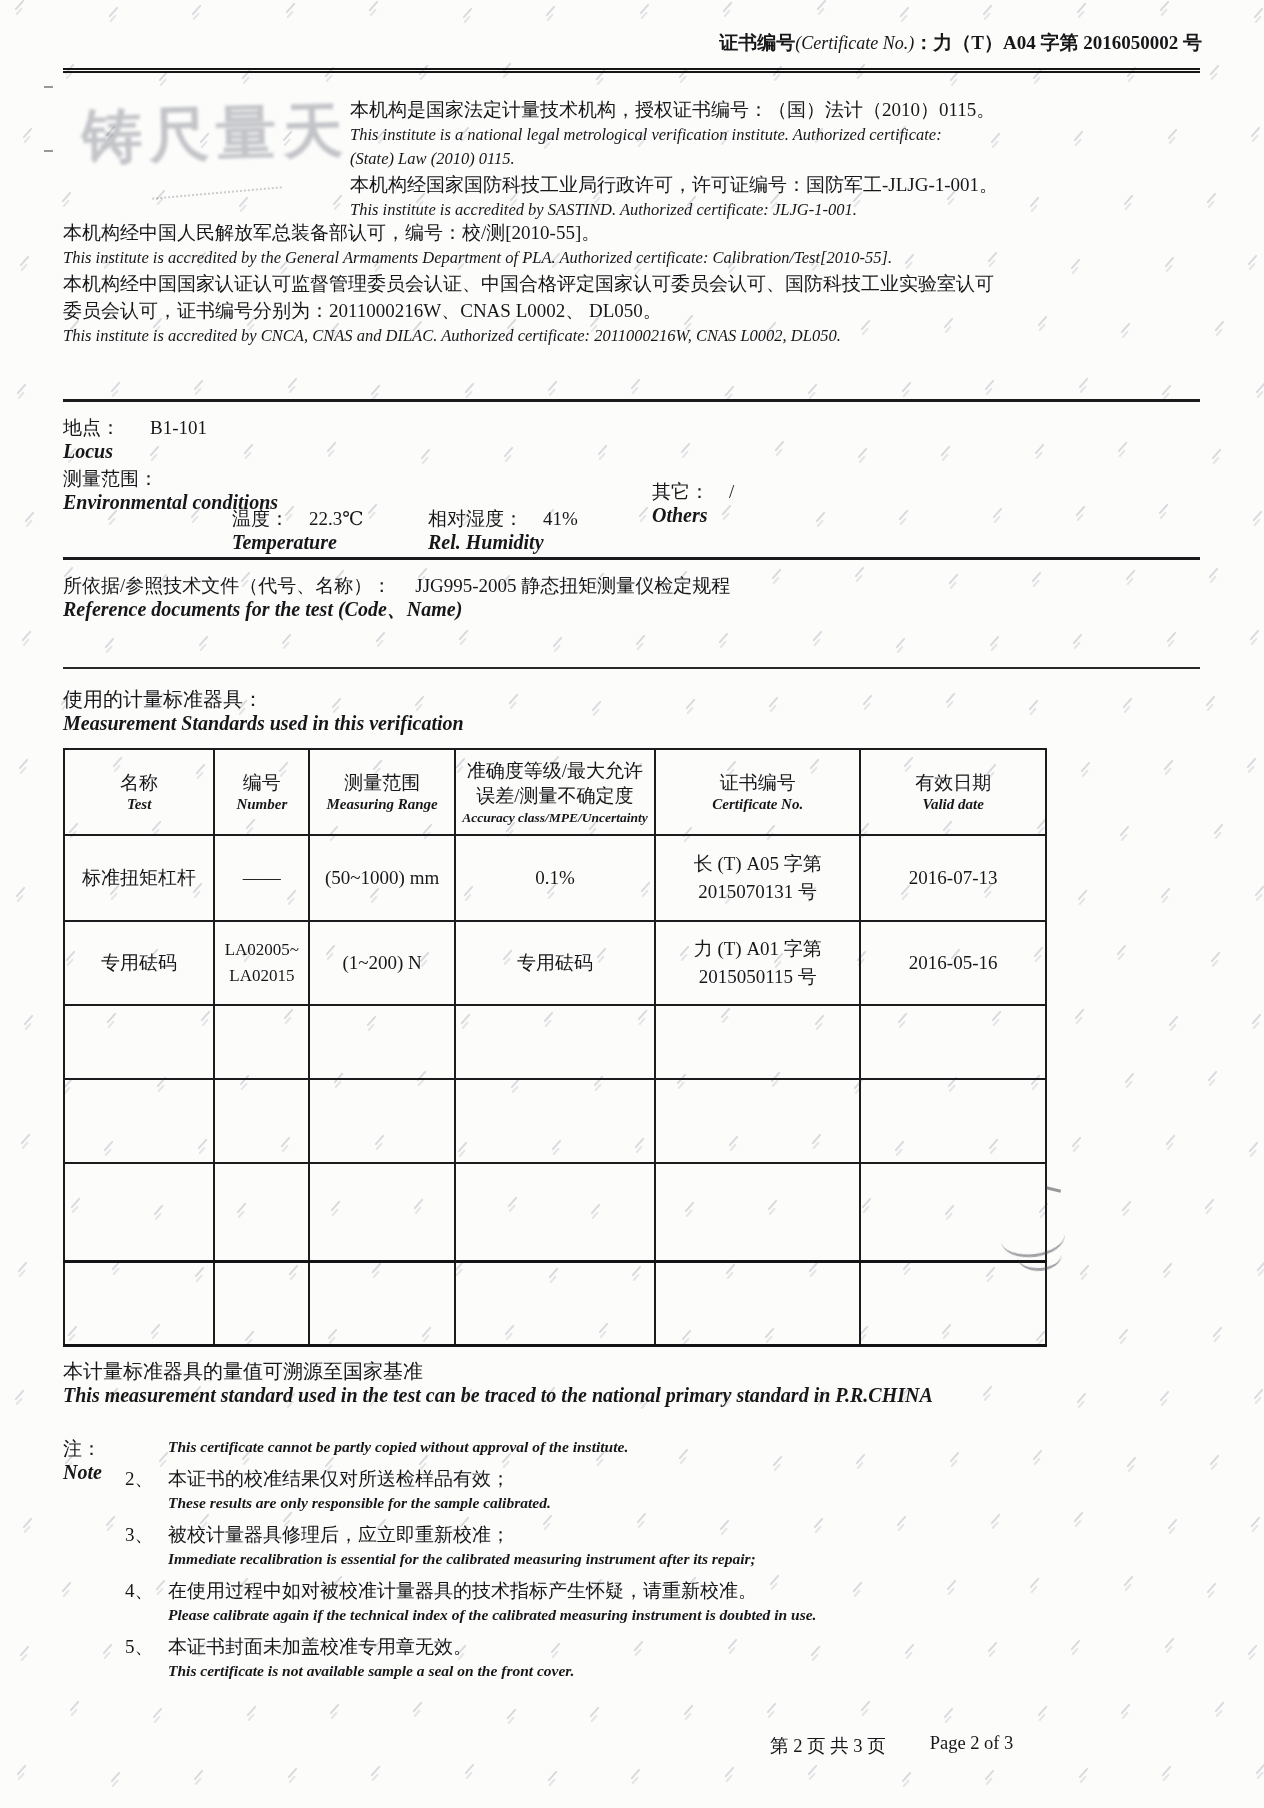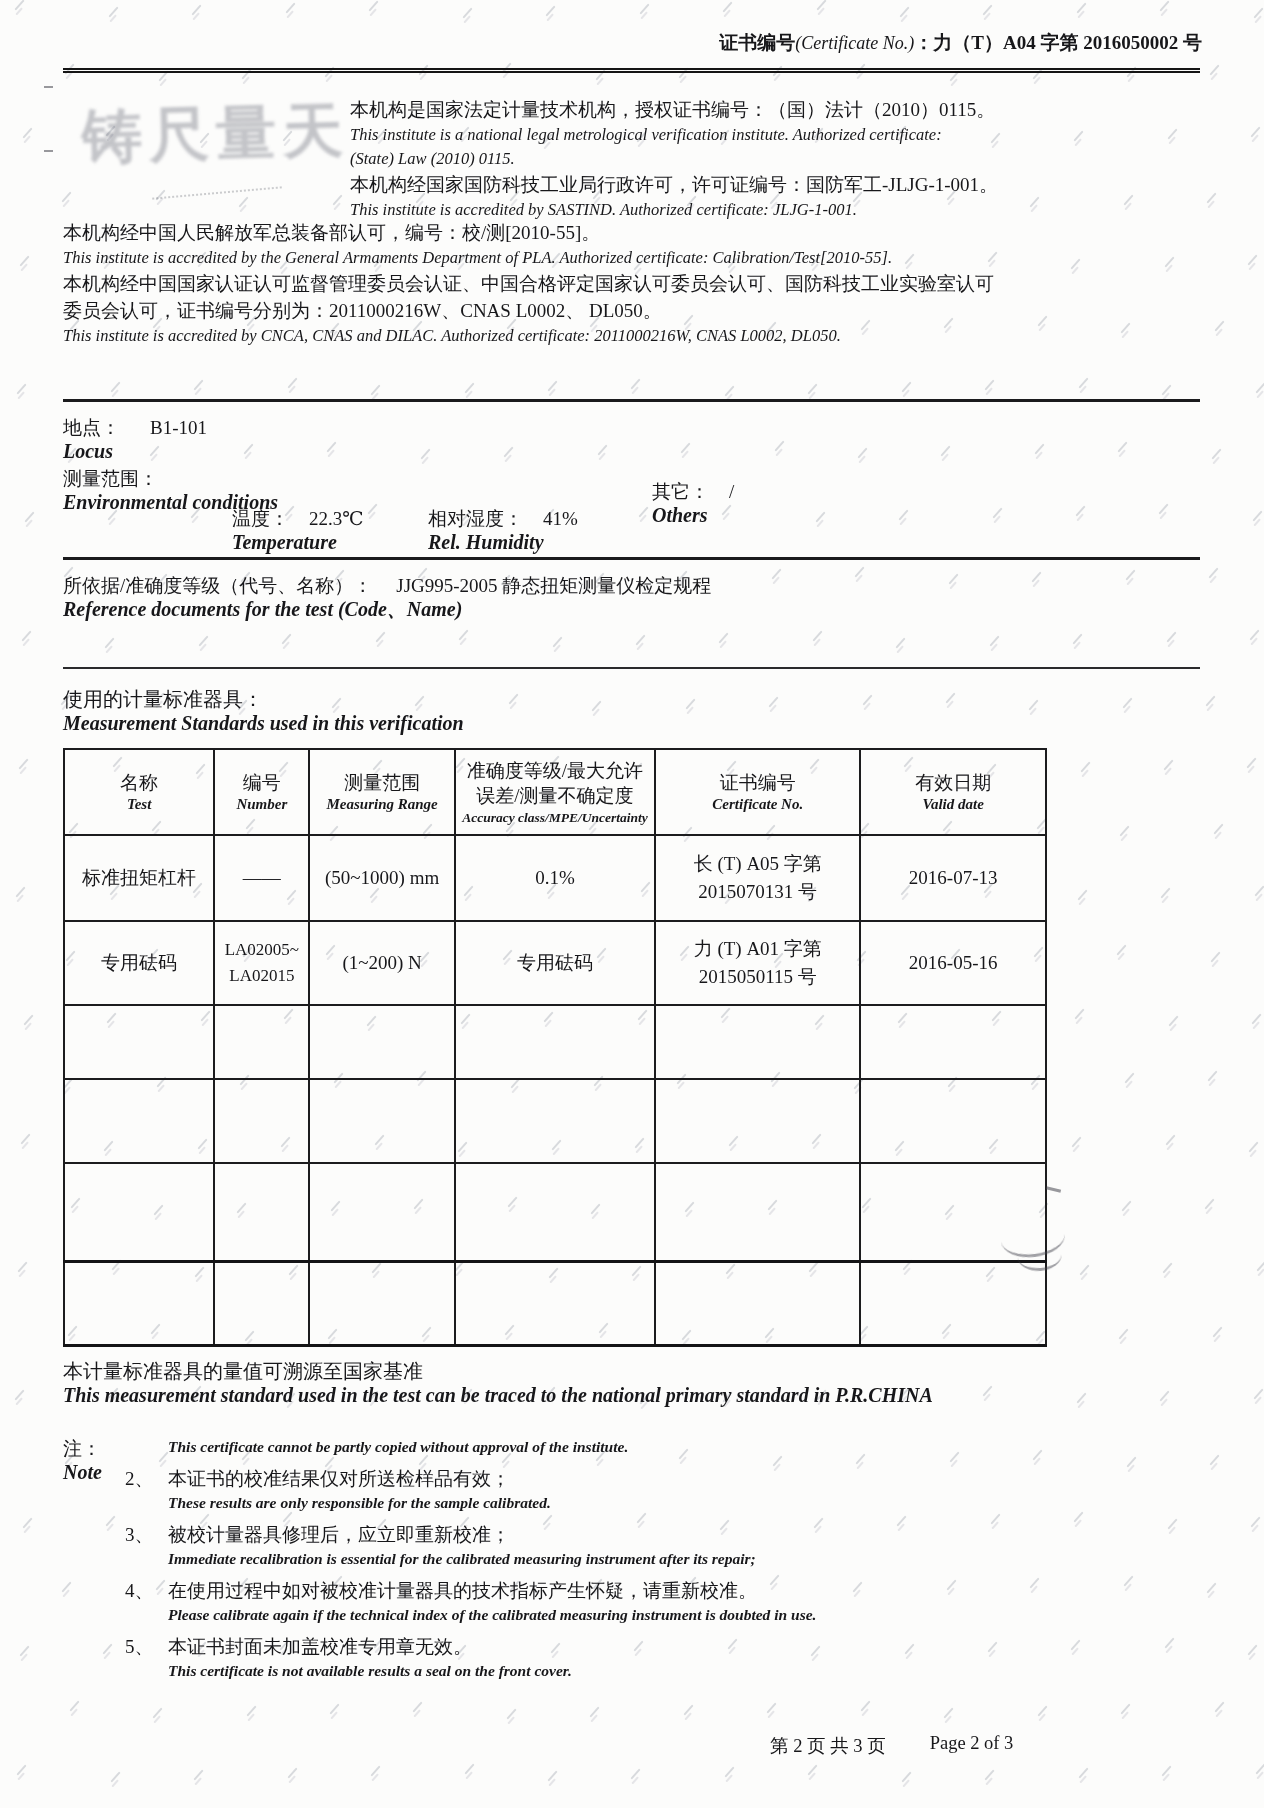--- a/index.html
+++ b/index.html
@@ -561,21 +561,21 @@
           <span>其它：</span>
           <span class="v">/</span>
         </div>
       <div class="enb">Others</div>
     </div>
 
     <div class="rule" style="top:557px;height:3px;"></div>
 
     <div class="abs" style="left:63px;top:572px;width:1100px;">
       <div class="cn refrow">
-          <span>所依据/准确度等级（代号、名称）：</span>
+          <span>所依据/参照技术文件（代号、名称）：</span>
           <span class="v">JJG995-2005 静态扭矩测量仪检定规程</span>
         </div>
       <div class="enb">Reference documents for the test (Code、Name)</div>
     </div>
 
     <div class="rule" style="top:667px;height:2px;background:#2a2a2c;"></div>
 
     <div class="abs" style="left:63px;top:686px;">
       <div class="cn" style="font-size:20px;">使用的计量标准器具：</div>
       <div class="enb">Measurement Standards used in this verification</div>
@@ -677,21 +677,21 @@
         <div class="note-item">
           <div class="note-cn"><span class="note-no">3、</span><span>被校计量器具修理后，应立即重新校准；</span></div>
           <div class="note-en">Immediate recalibration is essential for the calibrated measuring instrument after its repair;</div>
         </div>
         <div class="note-item">
           <div class="note-cn"><span class="note-no">4、</span><span>在使用过程中如对被校准计量器具的技术指标产生怀疑，请重新校准。</span></div>
           <div class="note-en">Please calibrate again if the technical index of the calibrated measuring instrument is doubted in use.</div>
         </div>
         <div class="note-item">
           <div class="note-cn"><span class="note-no">5、</span><span>本证书封面未加盖校准专用章无效。</span></div>
-          <div class="note-en">This certificate is not available results a seal on the front cover.</div>
+          <div class="note-en">This certificate is not available sample a seal on the front cover.</div>
         </div>
       </div>
     </div>
 
     <div class="footer">
       <span>第 2 页 共 3 页</span>
       <span>Page 2 of 3</span>
     </div>
 
     <div class="scan-dash" style="left:44px;top:86px;width:9px;"></div>

